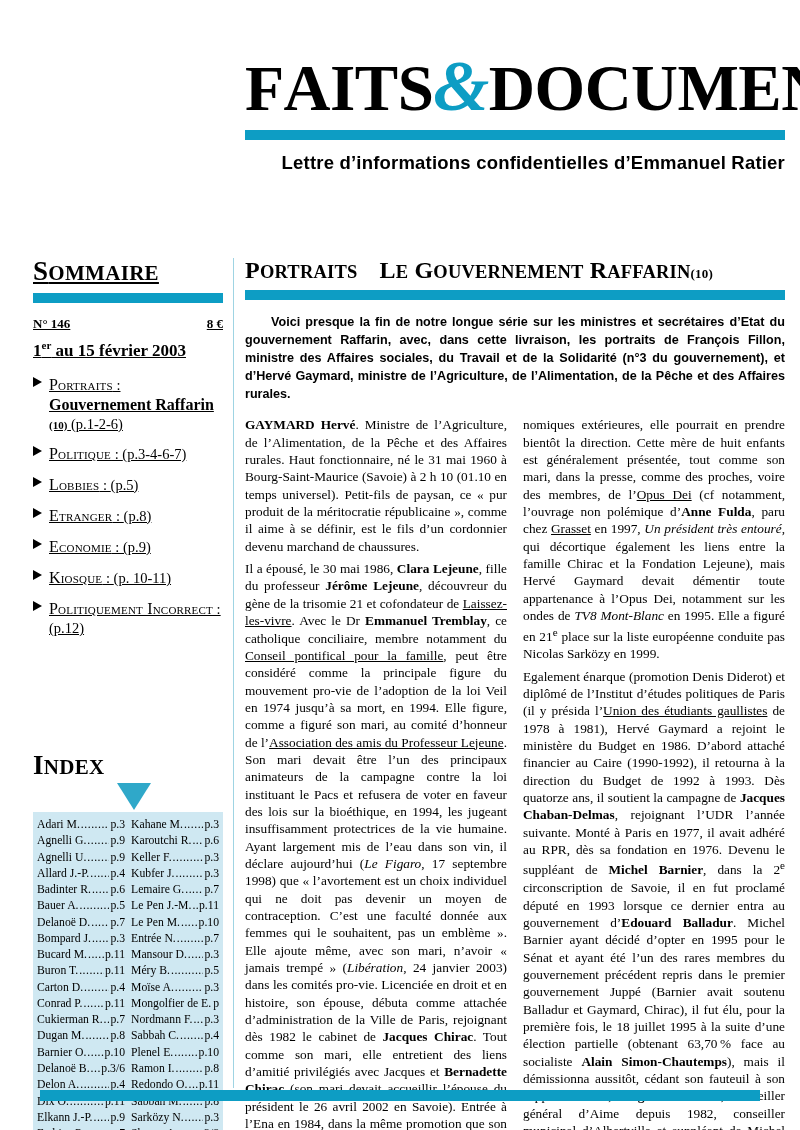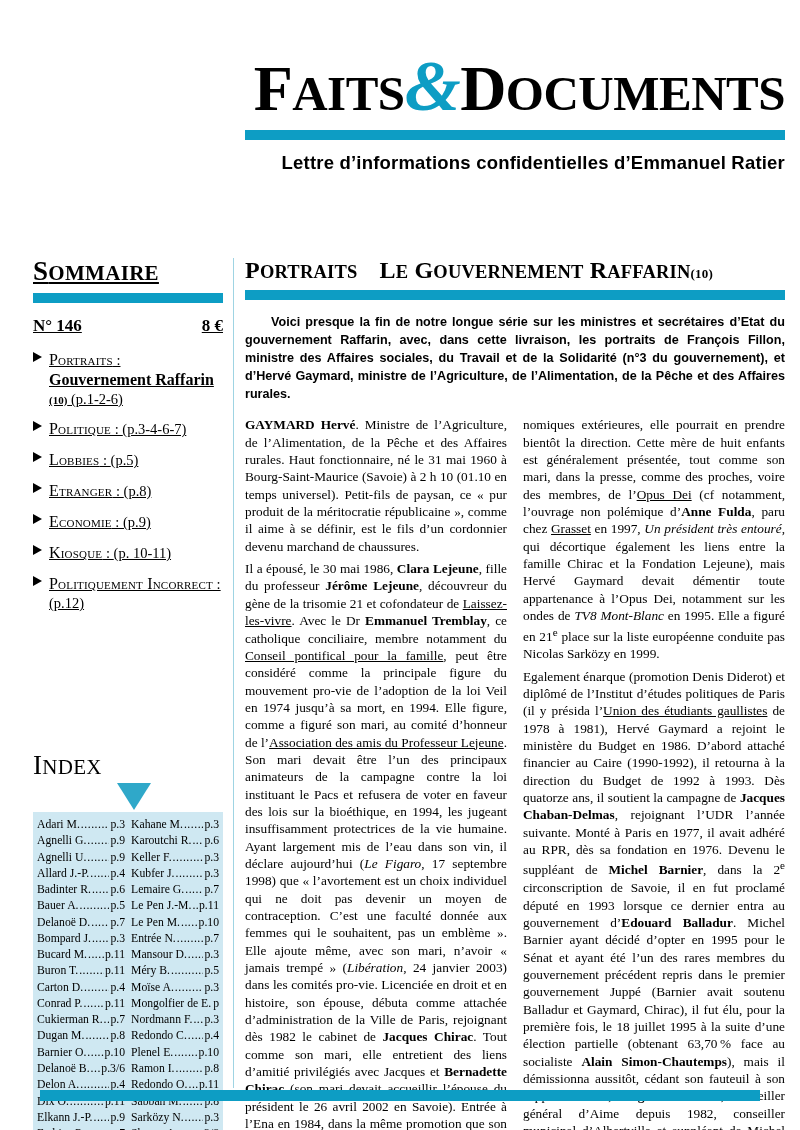--- a/index.html
+++ b/index.html
@@ -29,21 +29,21 @@
     font-weight: bold;
     font-size: 64px;
     line-height: 0.95;
     letter-spacing: -0.5px;
     white-space: nowrap;
   }
   .logo-title .sc {
     font-size: 64px;
   }
   .logo-title .sc-small {
-    font-size: 49px;
+    font-size: 65px;
   }
   .amp {
     color: #0d9dc4;
     font-family: "Liberation Serif", serif;
     font-style: italic;
     font-size: 72px;
   }
   .masthead-rule {
     margin-top: 10px;
     height: 10px;
@@ -90,21 +90,21 @@
   .head-rule {
     margin-top: 8px;
     height: 10px;
     background: #0d9dc4;
   }
 
   .meta-row {
     display: flex;
     justify-content: space-between;
     align-items: baseline;
-    font-size: 17px;
+    font-size: 13px;
     font-weight: bold;
     margin-top: 13px;
   }
   .meta-date {
     font-size: 17px;
     font-weight: bold;
     margin-top: 7px;
   }
   .meta-date sup { font-size: 11px; }
 
@@ -139,21 +139,21 @@
 
   
   .index-block {
     position: absolute;
     left: 33px;
     top: 752px;
     width: 190px;
   }
   .index-head {
     font-family: "Liberation Serif", serif;
-    font-weight: normal;
+    font-weight: bold;
     font-size: 27px;
     line-height: 1;
     letter-spacing: 0.3px;
   }
   .index-head .sc-small { font-size: 21px; }
   .index-marker {
     width: 0; height: 0;
     border-left: 17px solid transparent;
     border-right: 17px solid transparent;
     border-top: 27px solid #2fa8c9;
@@ -263,20 +263,23 @@
 <div class="v-divider"></div>
 
 <div class="sidebar">
   <div class="section-head">S<span class="sc-small">OMMAIRE</span></div>
   <div class="head-rule"></div>
 
   <div class="meta-row">
     <span>N° 146</span>
     <span>8 €</span>
   </div>
+  <div class="meta-date">
+    <span>1</span><sup>er</sup><span> au 15 février 2003</span>
+  </div>
 
   <div class="toc">
 
     <div class="toc-item">
       <span class="tri"></span>
       <span class="toc-text"><span class="toc-cat">Portraits</span><span> : </span><span class="toc-strong">Gouvernement Raffarin</span> <span class="toc-sup">(10)</span> <span>(p.1-2-6)</span></span>
     </div>
 
     <div class="toc-item">
       <span class="tri"></span>
@@ -477,21 +480,21 @@
           <span class="ie-name">Mongolfier de E.</span>
           <span class="ie-dots">........................................</span>
           <span class="ie-page">p.5</span>
         </div>
         <div class="index-entry">
           <span class="ie-name">Nordmann F.</span>
           <span class="ie-dots">........................................</span>
           <span class="ie-page">p.3</span>
         </div>
         <div class="index-entry">
-          <span class="ie-name">Redondo C.</span>
+          <span class="ie-name">Sabbah C.</span>
           <span class="ie-dots">........................................</span>
           <span class="ie-page">p.4</span>
         </div>
         <div class="index-entry">
           <span class="ie-name">Plenel E.</span>
           <span class="ie-dots">........................................</span>
           <span class="ie-page">p.10</span>
         </div>
         <div class="index-entry">
           <span class="ie-name">Ramon I.</span>

